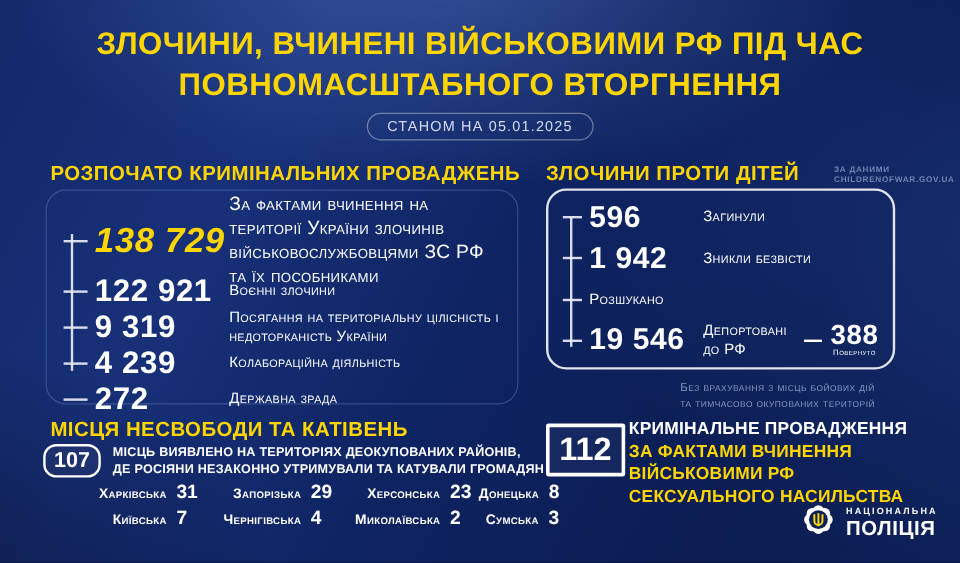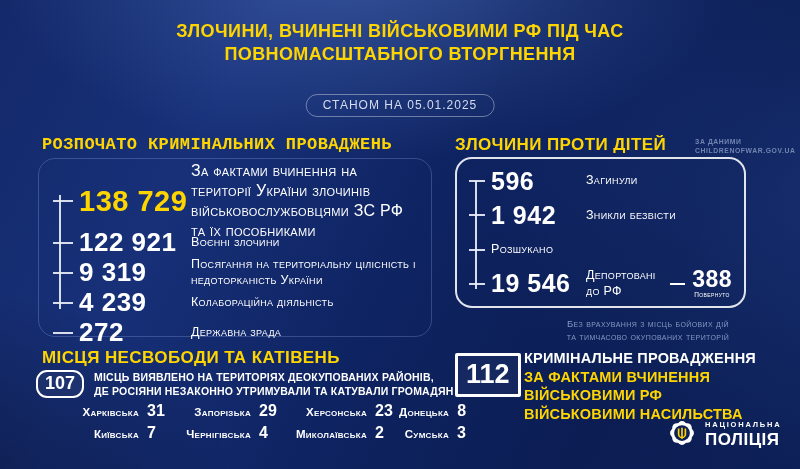--- a/index.html
+++ b/index.html
@@ -11,27 +11,27 @@
     background:
       radial-gradient(620px 330px at 46% -8%, rgba(120,160,235,.32), rgba(120,160,235,0) 60%),
       radial-gradient(520px 420px at 103% 42%, rgba(45,80,165,.30), rgba(45,80,165,0) 65%),
       radial-gradient(430px 320px at -4% 104%, rgba(4,9,32,.45), rgba(4,9,32,0) 62%),
       linear-gradient(118deg, #13296a 0%, #173078 26%, #0e2361 52%, #0b1d53 78%, #0d2057 100%);
     color:#fff;
   }
 
   
   .title{ position:absolute; top:20px; left:0; right:0; text-align:center;
-    color:#ffd500; font-weight:bold; font-size:18px; line-height:1.3; letter-spacing:.4px; }
+    color:#ffd500; font-weight:bold; font-size:26px; line-height:1.3; letter-spacing:.4px; }
   .date-pill{ position:absolute; top:94px; left:50%; transform:translateX(-50%);
     border:1px solid rgba(255,255,255,.38); border-radius:15px; padding:3px 16px 4px;
     color:#d4dcef; font-size:12px; letter-spacing:1px; }
 
   
-  .h-left  { position:absolute; left:42px;  top:135px;font-family:Liberation Mono, monospace; }
+  .h-left  { position:absolute; left:42px;  top:135px; }
   .h-right { position:absolute; left:455px; top:135px; display:flex; align-items:flex-start;gap:20px; }
   .sec-h{ color:#ffd500; font-weight:bold; font-size:17px; letter-spacing:.4px; white-space:nowrap; }
   .source-note{ margin-left:9px; padding-top:2px; font-size:6.8px; line-height:1.35;
     letter-spacing:.6px; color:#7185b0; font-weight:bold; }
 
   
   .panel{ position:absolute; border-radius:17px; }
   .panel-left{ left:38px; top:158px; width:394px; height:179px;
     border:1.5px solid rgba(140,170,230,.30); padding:13px 14px 8px 14px; }
   .panel-right{ left:455px; top:157px; width:291px; height:151px;
@@ -40,21 +40,21 @@
 
   .bracket-v{ position:absolute; width:2px; background:rgba(233,237,246,.92); }
   .panel-left  .bracket-v{ left:20px; top:36px;  height:114px; }
   .panel-right .bracket-v{ left:18px; top:22px;  height:108px; }
 
   .stat-row{ display:flex; align-items:center; position:relative; }
   .stub{ width:20px; height:2px; background:rgba(233,237,246,.92); margin-right:6px; flex:none; }
   .panel-right .stub{ width:16px; }
 
   .val{ font-weight:bold; color:#fff; letter-spacing:.5px; flex:none; }
-  .val.hl{ color:#ffd500; }
+  .val.hl{ color:#ffd500;font-style:italic; }
   .lab{ font-variant:small-caps; color:#fff; letter-spacing:.3px; line-height:1.25; }
 
   .panel-left .row-1{ margin-top:4px; height:50px; }
   .panel-left .row-1 .val{ font-size:29px; width:112px; }
   .panel-left .row-1 .lab{ font-size:16px; width:238px; }
   .panel-left .row-n{ height:27px; margin-top:3px; }
   .panel-left .row-n .val{ font-size:26px; width:112px; }
   .panel-left .row-n .lab{ font-size:12.5px; width:238px; }
 
   .panel-right .stat-row{ height:26px; }
@@ -225,21 +225,21 @@
       <span class="r-name">Сумська</span>
       <span class="r-val">3</span>
     </div>
   </div>
 
   <div class="badge badge-112">112</div>
   <div class="sv-text">
     <div class="white">КРИМІНАЛЬНЕ ПРОВАДЖЕННЯ</div>
     <div class="yellow">ЗА ФАКТАМИ ВЧИНЕННЯ</div>
     <div class="yellow">ВІЙСЬКОВИМИ РФ</div>
-    <div class="yellow">ВІЙСЬКОВИМИ НАСИЛЬСТВА</div>
+    <div class="yellow">СЕКСУАЛЬНОГО НАСИЛЬСТВА</div>
   </div>
 
   <div class="logo">
     <span>
       <svg width="30" height="30" viewBox="0 0 40 40" aria-hidden="true">
         <g fill="#ffffff">
           <rect x="7" y="7" width="26" height="26" rx="6"></rect>
           <rect x="7" y="7" width="26" height="26" rx="6" transform="rotate(45 20 20)"></rect>
         </g>
         <circle cx="20" cy="20" r="10.5" fill="#0d2158"></circle>

